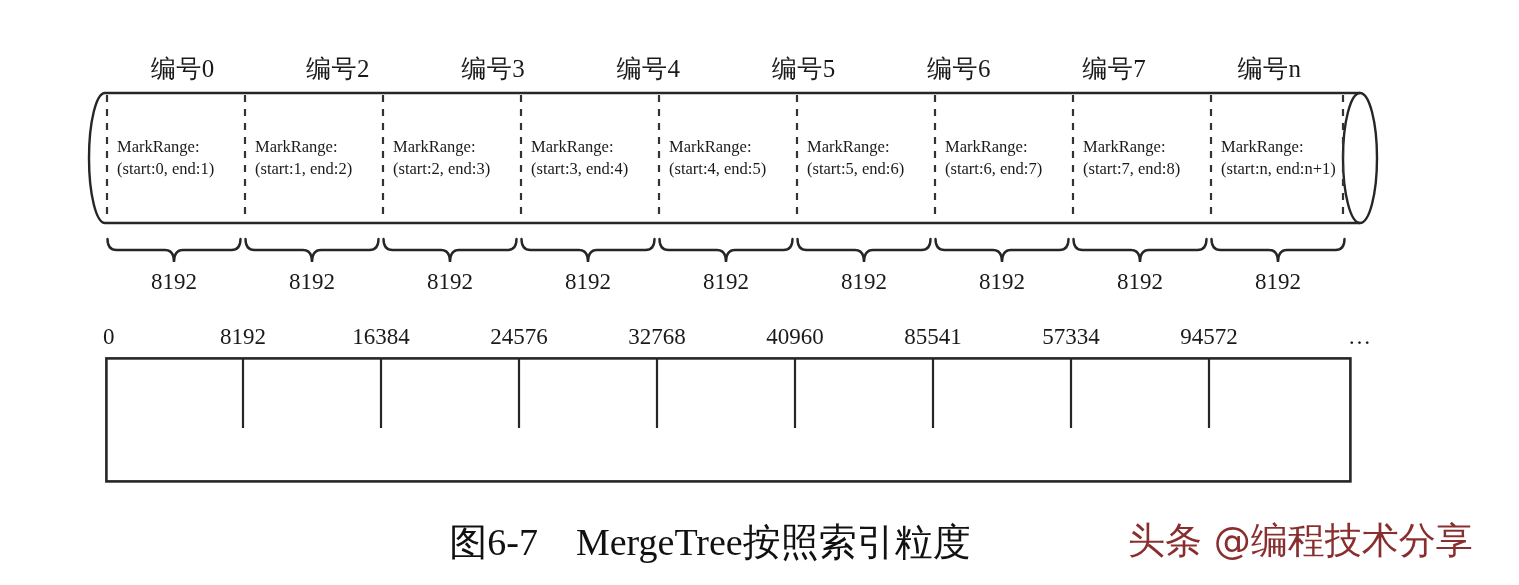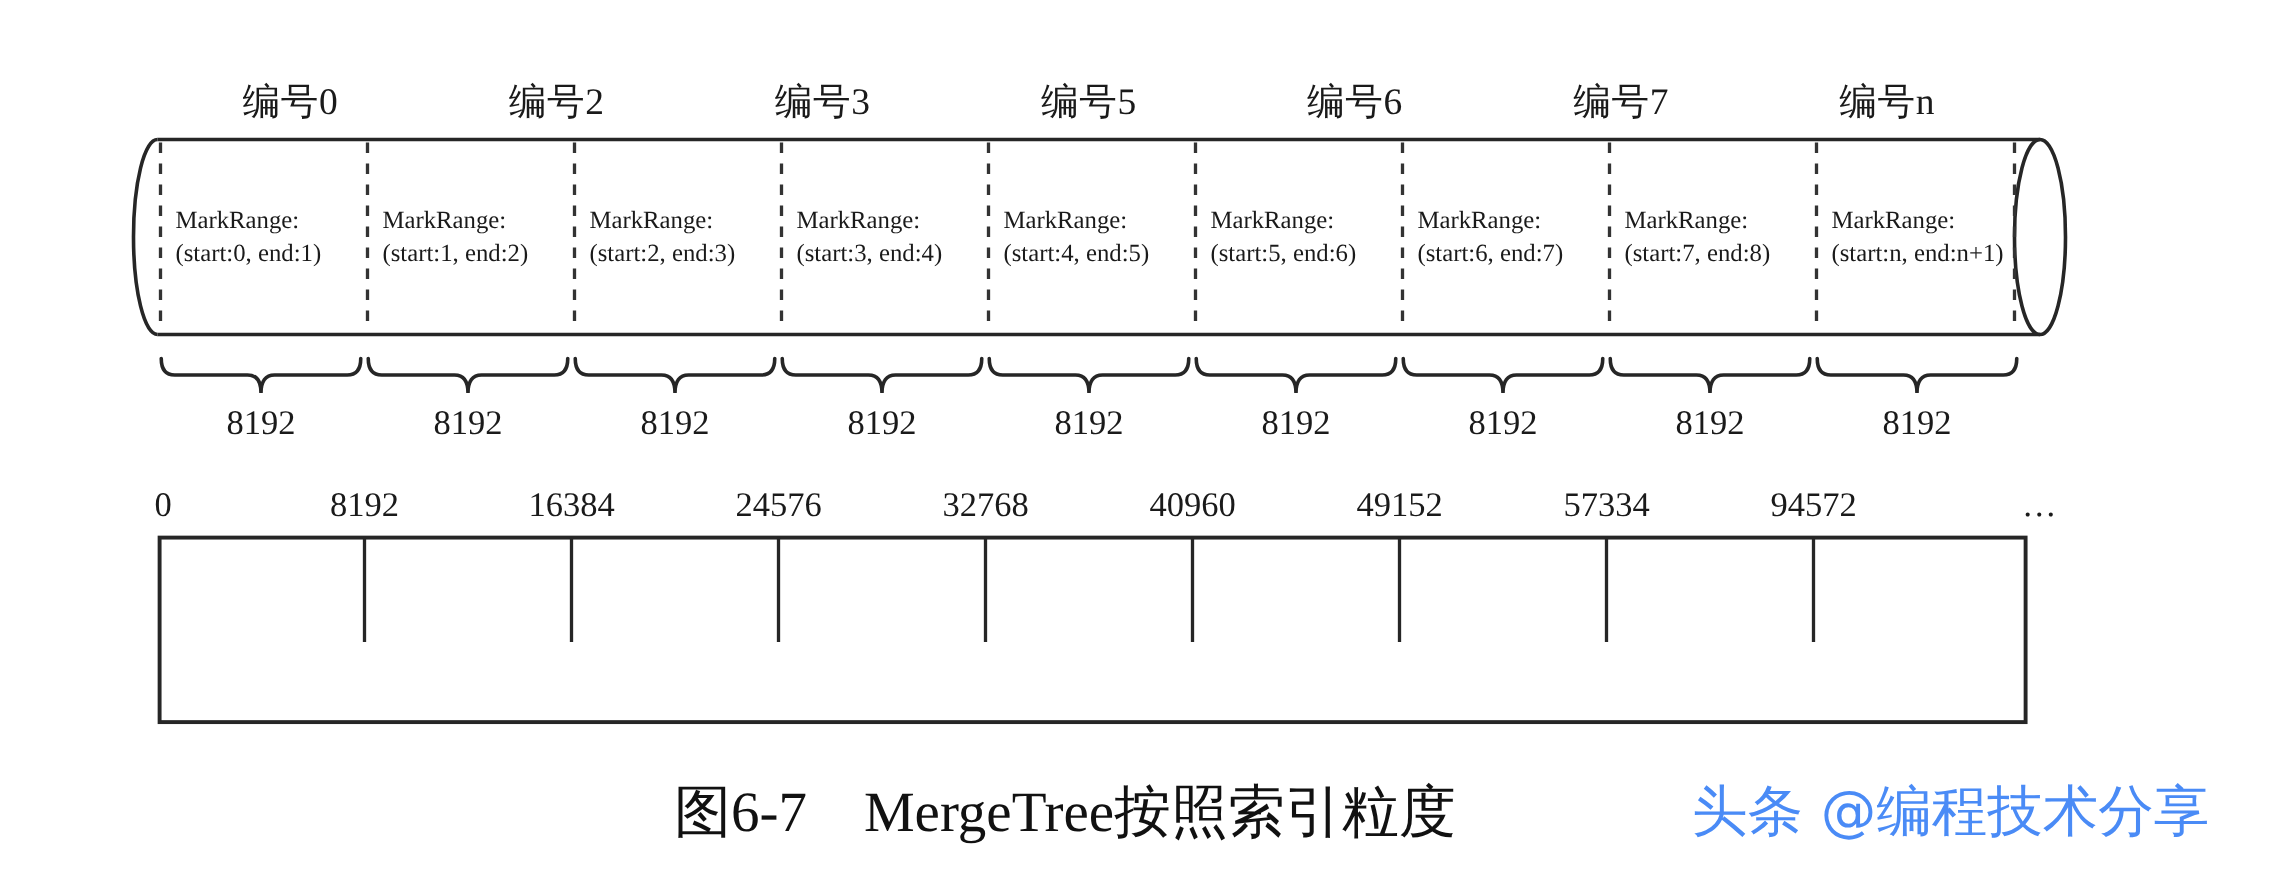--- a/index.html
+++ b/index.html
@@ -175,35 +175,36 @@
     position: absolute;
     left: 1128px;
     top: 515px;
     width: 380px;
     height: 52px;
   }
   #watermark-text {
     font-size: 37px;
     line-height: 52px;
     white-space: nowrap;
-    color: #3b82f6;
+    color: #7f1d1d;
     font-family: "DejaVu Sans", "Liberation Sans", sans-serif;
     letter-spacing: 0px;
     opacity: 0.92;
   }
 </style>
 </head>
 <body>
 
 <div id="figure-root">
 
   <div class="seg-label-row">
     <div class="seg-label">编号0</div>
     <div class="seg-label">编号2</div>
     <div class="seg-label">编号3</div>
+    <div class="seg-label">编号4</div>
     <div class="seg-label">编号5</div>
     <div class="seg-label">编号6</div>
     <div class="seg-label">编号7</div>
     <div class="seg-label">编号n</div>
   </div>
 
   <div id="cylinder-layer">
     <svg id="cylinder-svg" viewBox="0 0 1519 140">
 
       <line x1="105" y1="5" x2="1360" y2="5" stroke="#262626" stroke-width="2.4"></line>
@@ -295,21 +296,21 @@
     <div class="brace-label">8192</div>
   </div>
 
   <div id="axis-number-layer">
     <div class="axis-number zero" style="left:103px">0</div>
     <div class="axis-number" style="left:243px">8192</div>
     <div class="axis-number" style="left:381px">16384</div>
     <div class="axis-number" style="left:519px">24576</div>
     <div class="axis-number" style="left:657px">32768</div>
     <div class="axis-number" style="left:795px">40960</div>
-    <div class="axis-number" style="left:933px">49152</div>
+    <div class="axis-number" style="left:933px">85541</div>
     <div class="axis-number" style="left:1071px">57334</div>
     <div class="axis-number" style="left:1209px">94572</div>
     <div class="axis-ellipsis" style="left:1348px">…</div>
   </div>
 
   <div id="block-layer">
     <svg id="block-svg" viewBox="0 0 1247 126">
       <rect x="1.4" y="1.4" width="1244" height="123" fill="none" stroke="#262626" stroke-width="2.6"></rect>
       <g stroke="#262626" stroke-width="2.2">
         <line x1="138" y1="2" x2="138" y2="71"></line>

